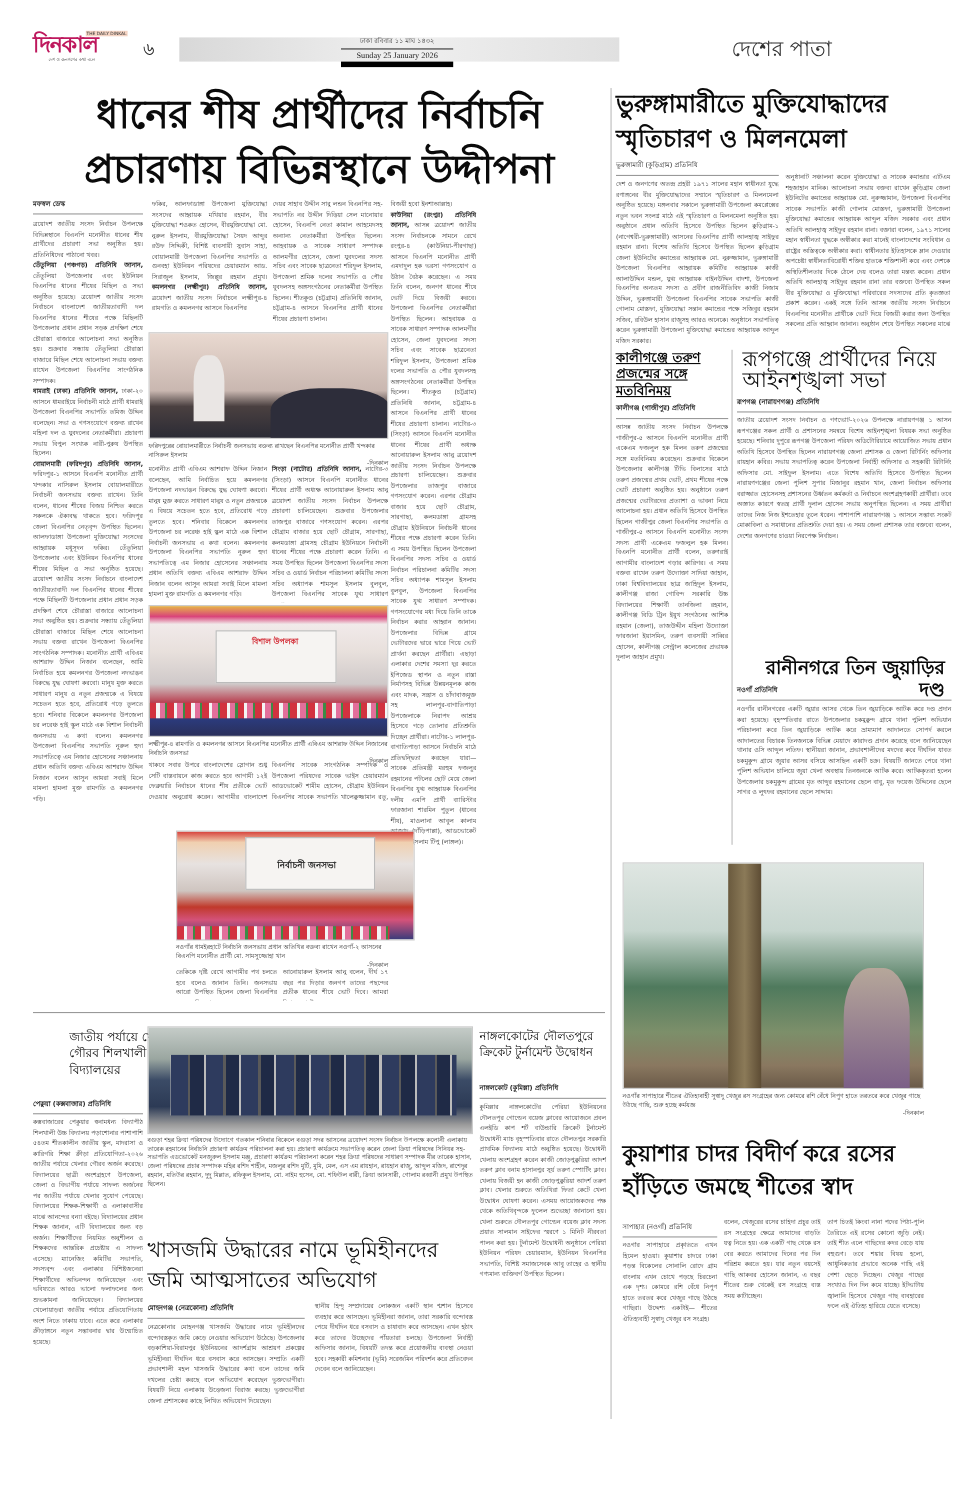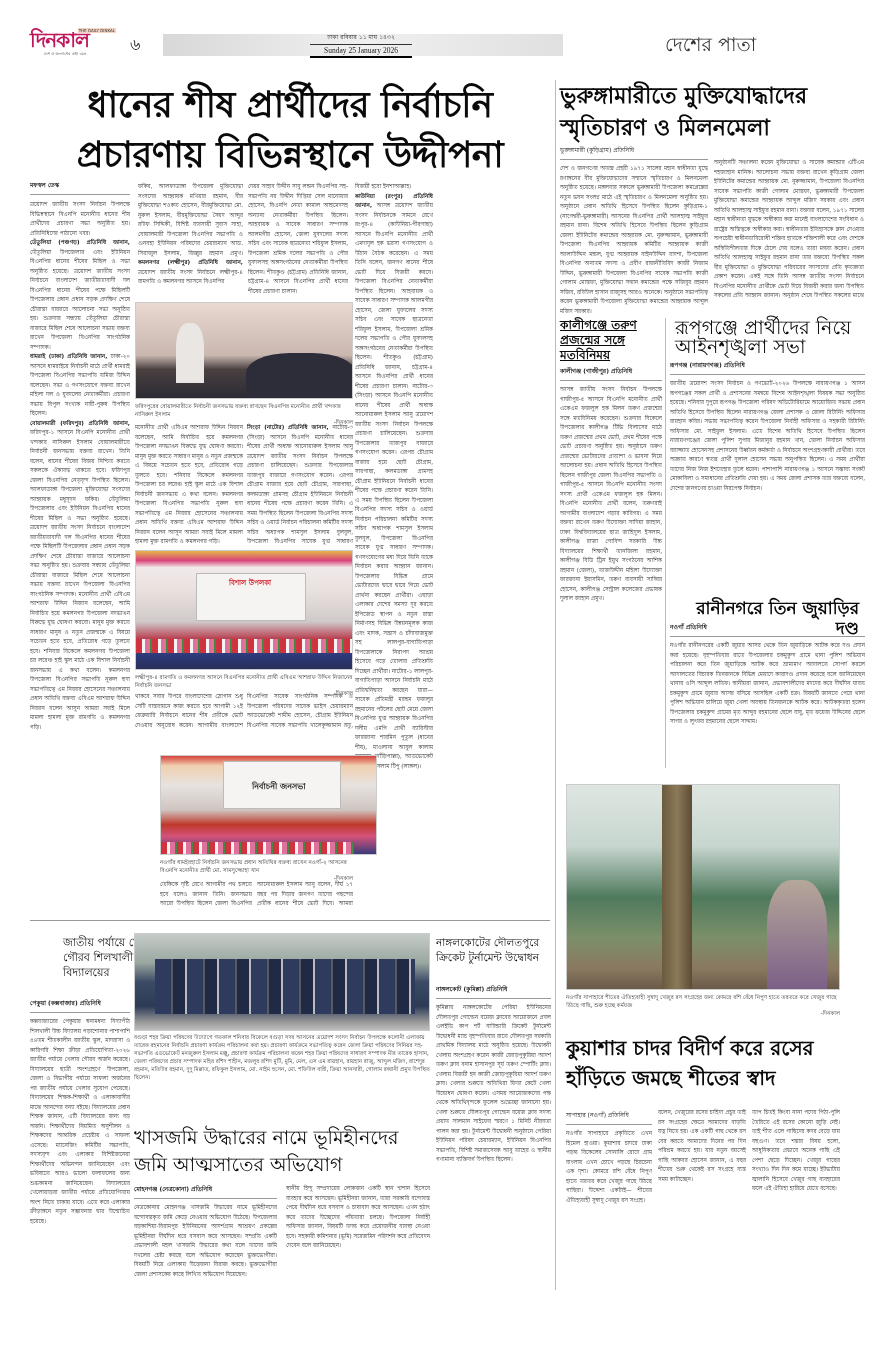--- a/index.html
+++ b/index.html
@@ -10,21 +10,21 @@
   
   .masthead { left: 30px; top: 30px; width: 820px; height: 30px; }
   .logo { left: 0; top: 0; width: 86px; height: 30px; }
   .logo-main { font-family: "DejaVu Serif", serif; font-weight: bold; font-size: 20px; line-height: 20px; color: #be185d; letter-spacing: -1px; }
   .logo-en { position: absolute; right: 0; top: -2px; font-size: 4px; background: #f4d3c2; color: #333; padding: 0 1px; }
   .logo-tag { position: absolute; left: 14px; top: 21px; font-size: 4px; color: #333; white-space: nowrap; }
   .page-no { left: 100px; top: 2px; font-family: "DejaVu Serif", serif; font-size: 16px; color: #222; }
   .gradbar { left: 133px; top: 4px; width: 400px; height: 22px; background: linear-gradient(to right, #d8d8d8, #f0f0f0 50%, #e0e0e0); }
   .dateblk { left: 146px; top: 2px; width: 102px; text-align: center; margin-left: 0; }
   .date-bn { font-size: 6px; color: #333; border-bottom: 1px solid #333; padding-bottom: 1px; }
-  .date-en { font-family: "Liberation Serif", serif; font-size: 7.5px; color: #222; border-bottom: 2px solid #000000; padding: 1px 0; }
+  .date-en { font-family: "Liberation Serif", serif; font-size: 7.5px; color: #222; border-bottom: 5px solid #000000; padding: 1px 0; }
   .section-name { left: 282px; top: 0; font-family: "DejaVu Sans", sans-serif; font-size: 19px; color: #333; font-weight: normal; }
 
   
   .hl-main { left: 30px; top: 80px; width: 520px; font-family: "DejaVu Sans", sans-serif; font-weight: bold; font-size: 36px; line-height: 50px; color: #0a0a0a; text-align: center; letter-spacing: -0.5px; }
   .hl { font-family: "DejaVu Sans", sans-serif; font-weight: bold; color: #0a0a0a; text-align: left; }
   .byline { font-size: 6px; color: #222; font-weight: bold; border-bottom: 1px solid #999; padding-bottom: 3px; }
   .body-col { font-size: 5.6px; line-height: 9.5px; color: #333; text-align: justify; overflow: hidden; }
   .body-col b { color: #111; }
   .caption { font-size: 5.5px; line-height: 8px; color: #333; }
   .credit { text-align: right; display: block; }

